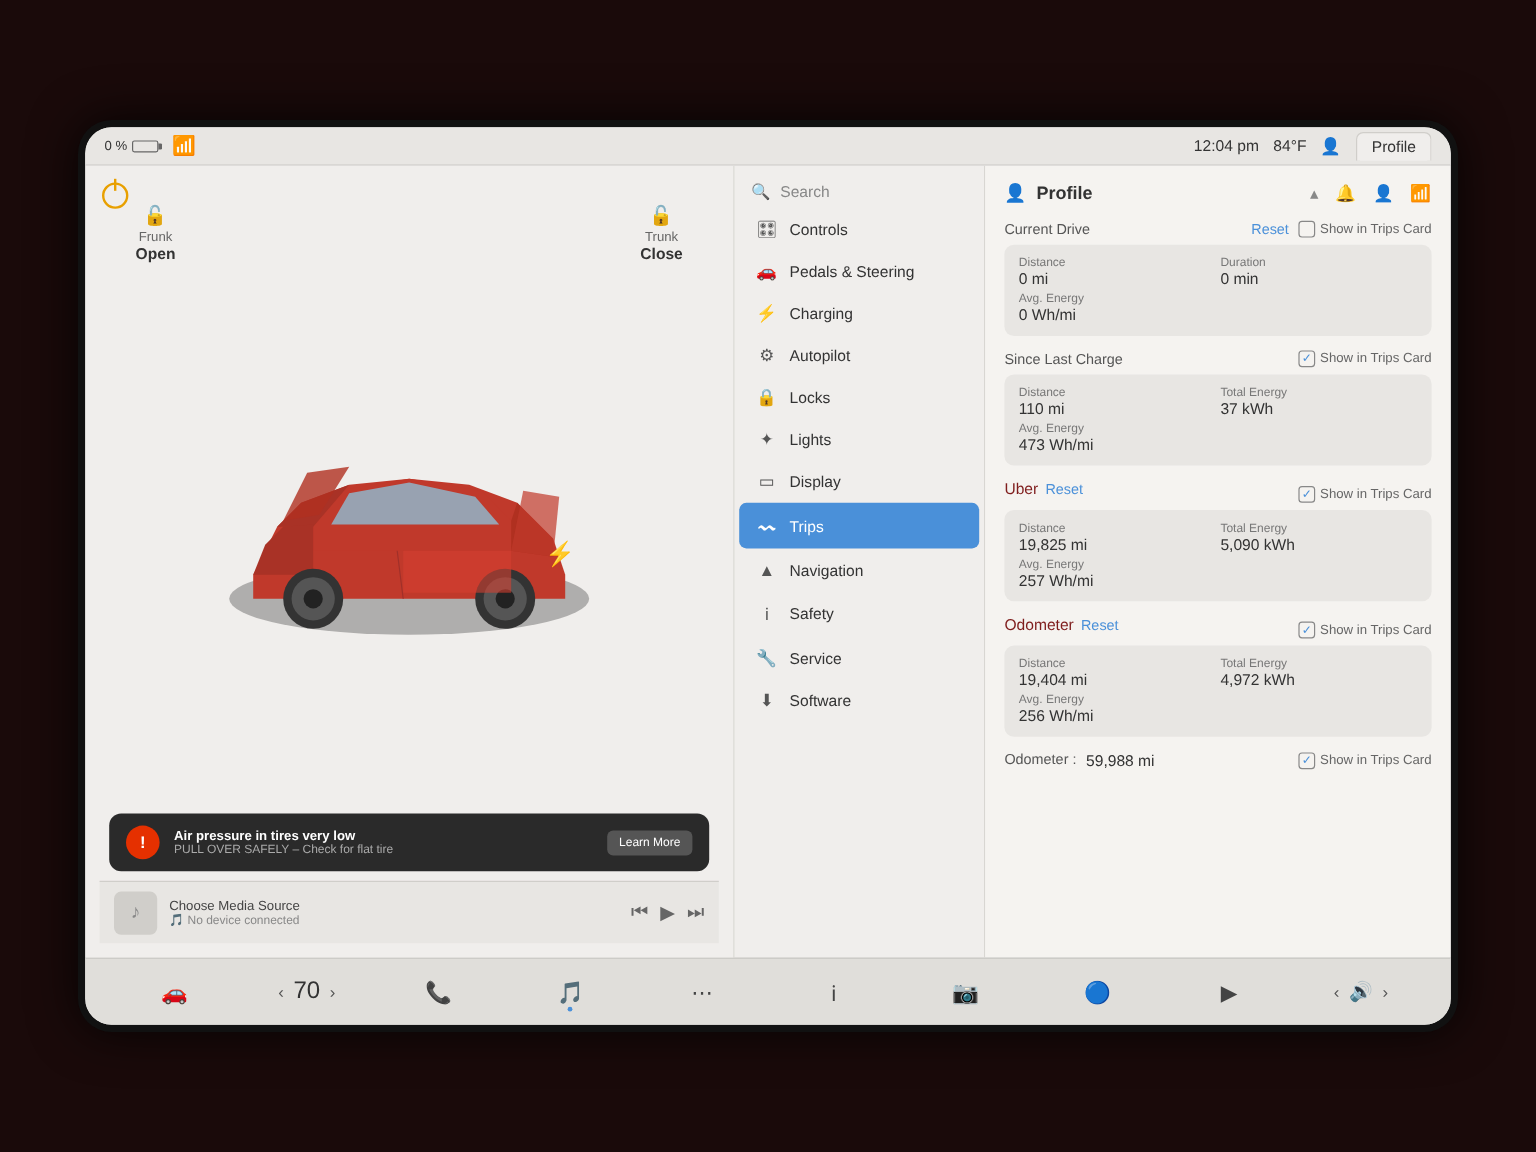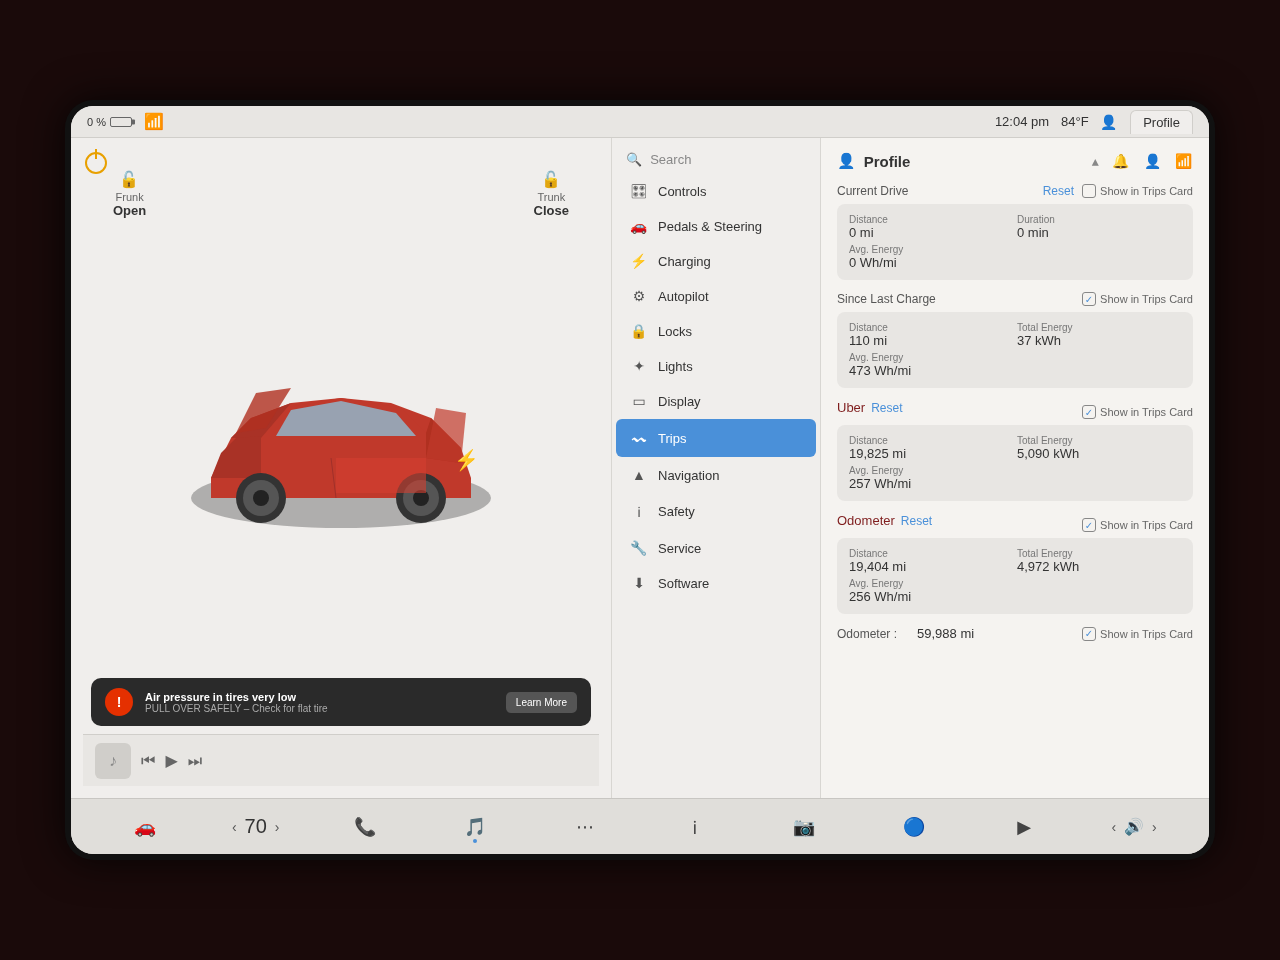--- a/index.html
+++ b/index.html
@@ -478,20 +478,24 @@
           <div class="alert-icon">!</div>
           <div class="alert-text">
             <div class="line1">Air pressure in tires very low</div>
             <div class="line2">PULL OVER SAFELY – Check for flat tire</div>
           </div>
           <button class="learn-more-btn">Learn More</button>
         </div>
 
         <div class="media-bar">
           <div class="media-icon">♪</div>
+          <div class="media-info">
+            <div class="title">Choose Media Source</div>
+            <div class="subtitle">🎵  No device connected</div>
+          </div>
           <div class="media-controls">
             <span>⏮</span>
             <span>▶</span>
             <span>⏭</span>
           </div>
         </div>
       </div>
 
       <div class="menu-panel">
         <div class="search-row">
@@ -661,21 +665,21 @@
               <div class="stat-value">4,972 kWh</div>
             </div>
             <div class="stat-item">
               <div class="stat-label">Avg. Energy</div>
               <div class="stat-value">256 Wh/mi</div>
             </div>
           </div>
         </div>
 
         <div class="odometer-row">
-          <div style="display:flex;gap:20px;align-items:center;">
+          <div style="display:flex;gap:8px;align-items:flex-start;">
             <span class="odometer-text">Odometer :</span>
             <span class="odometer-value">59,988 mi</span>
           </div>
           <div class="show-trips-label">
             <div class="checkbox-fake">✓</div>
             <span>Show in Trips Card</span>
           </div>
         </div>
       </div>
     </div>

